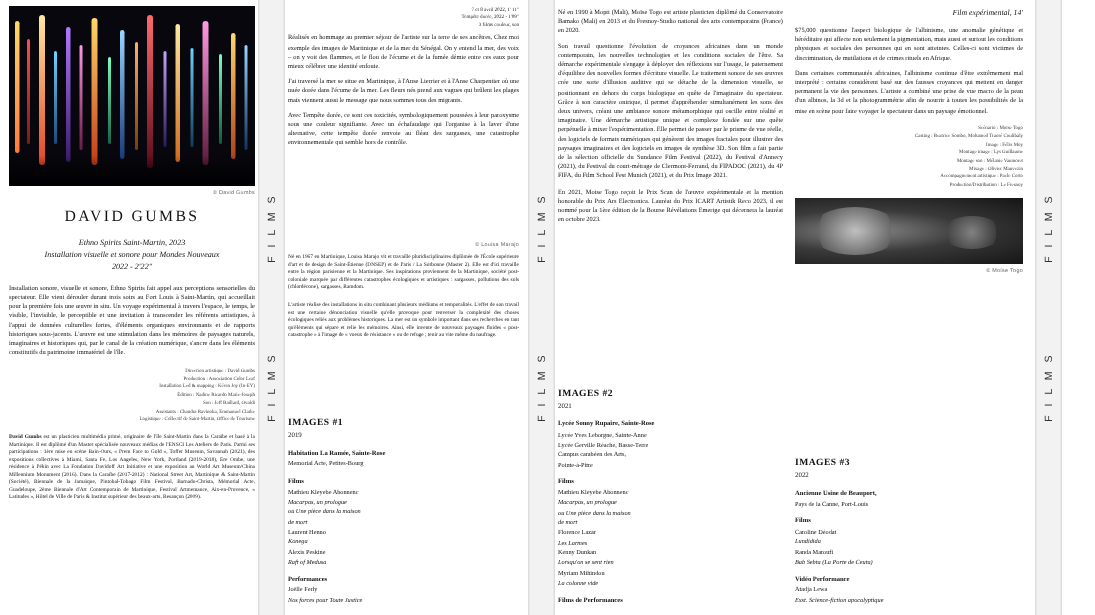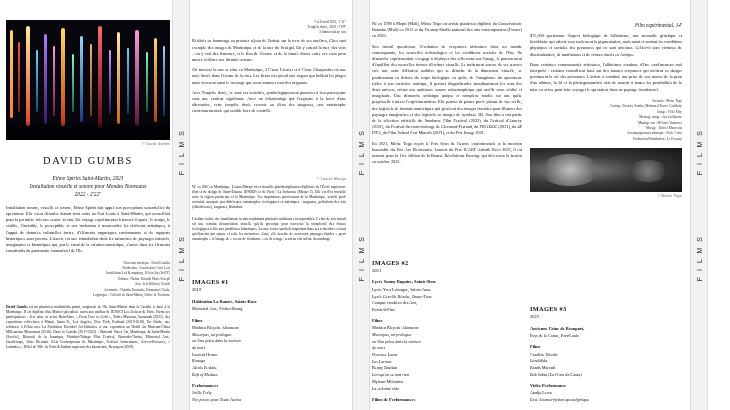--- a/index.html
+++ b/index.html
@@ -19,21 +19,21 @@
   }
   .rail span{
     writing-mode:vertical-rl;transform:rotate(180deg);
     font-size:7px;letter-spacing:2px;font-family:"Liberation Sans",sans-serif;color:#333;
   }
   .rail-left{left:172px;}
   .rail-right{left:352px;}
   .rail-far{left:690px;}
 
   
-  .col{position:absolute;top:0;margin-top:16px;}
+  .col{position:absolute;top:0;}
   .c1{left:6px;width:164px;}
   .c2{left:192px;width:154px;}
   .c3{left:372px;width:150px;}
   .c4{left:530px;width:152px;}
 
   
   .photo{
     position:relative;width:164px;height:120px;margin-top:4px;
     background:#07070d;overflow:hidden;
   }

